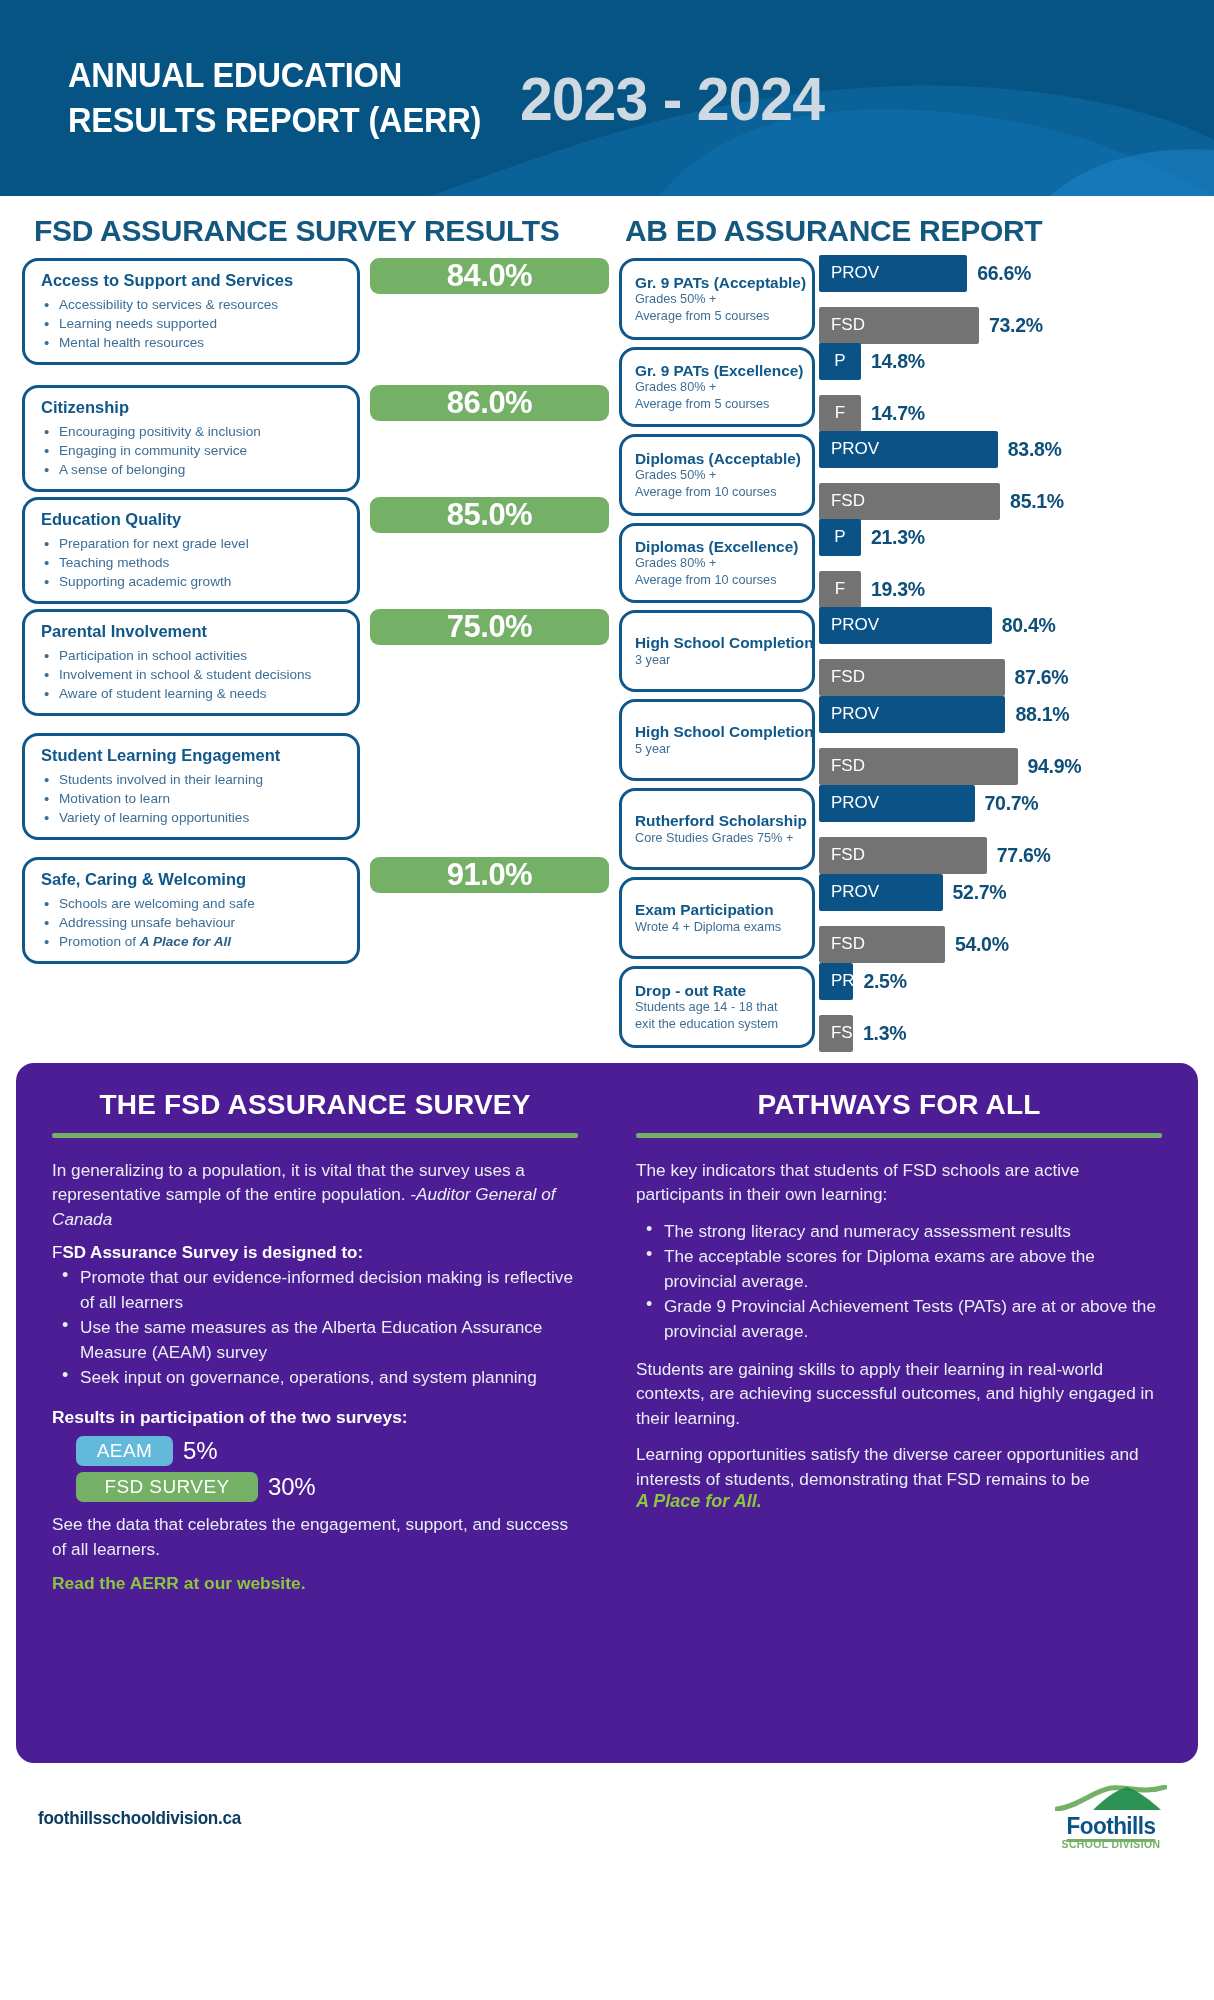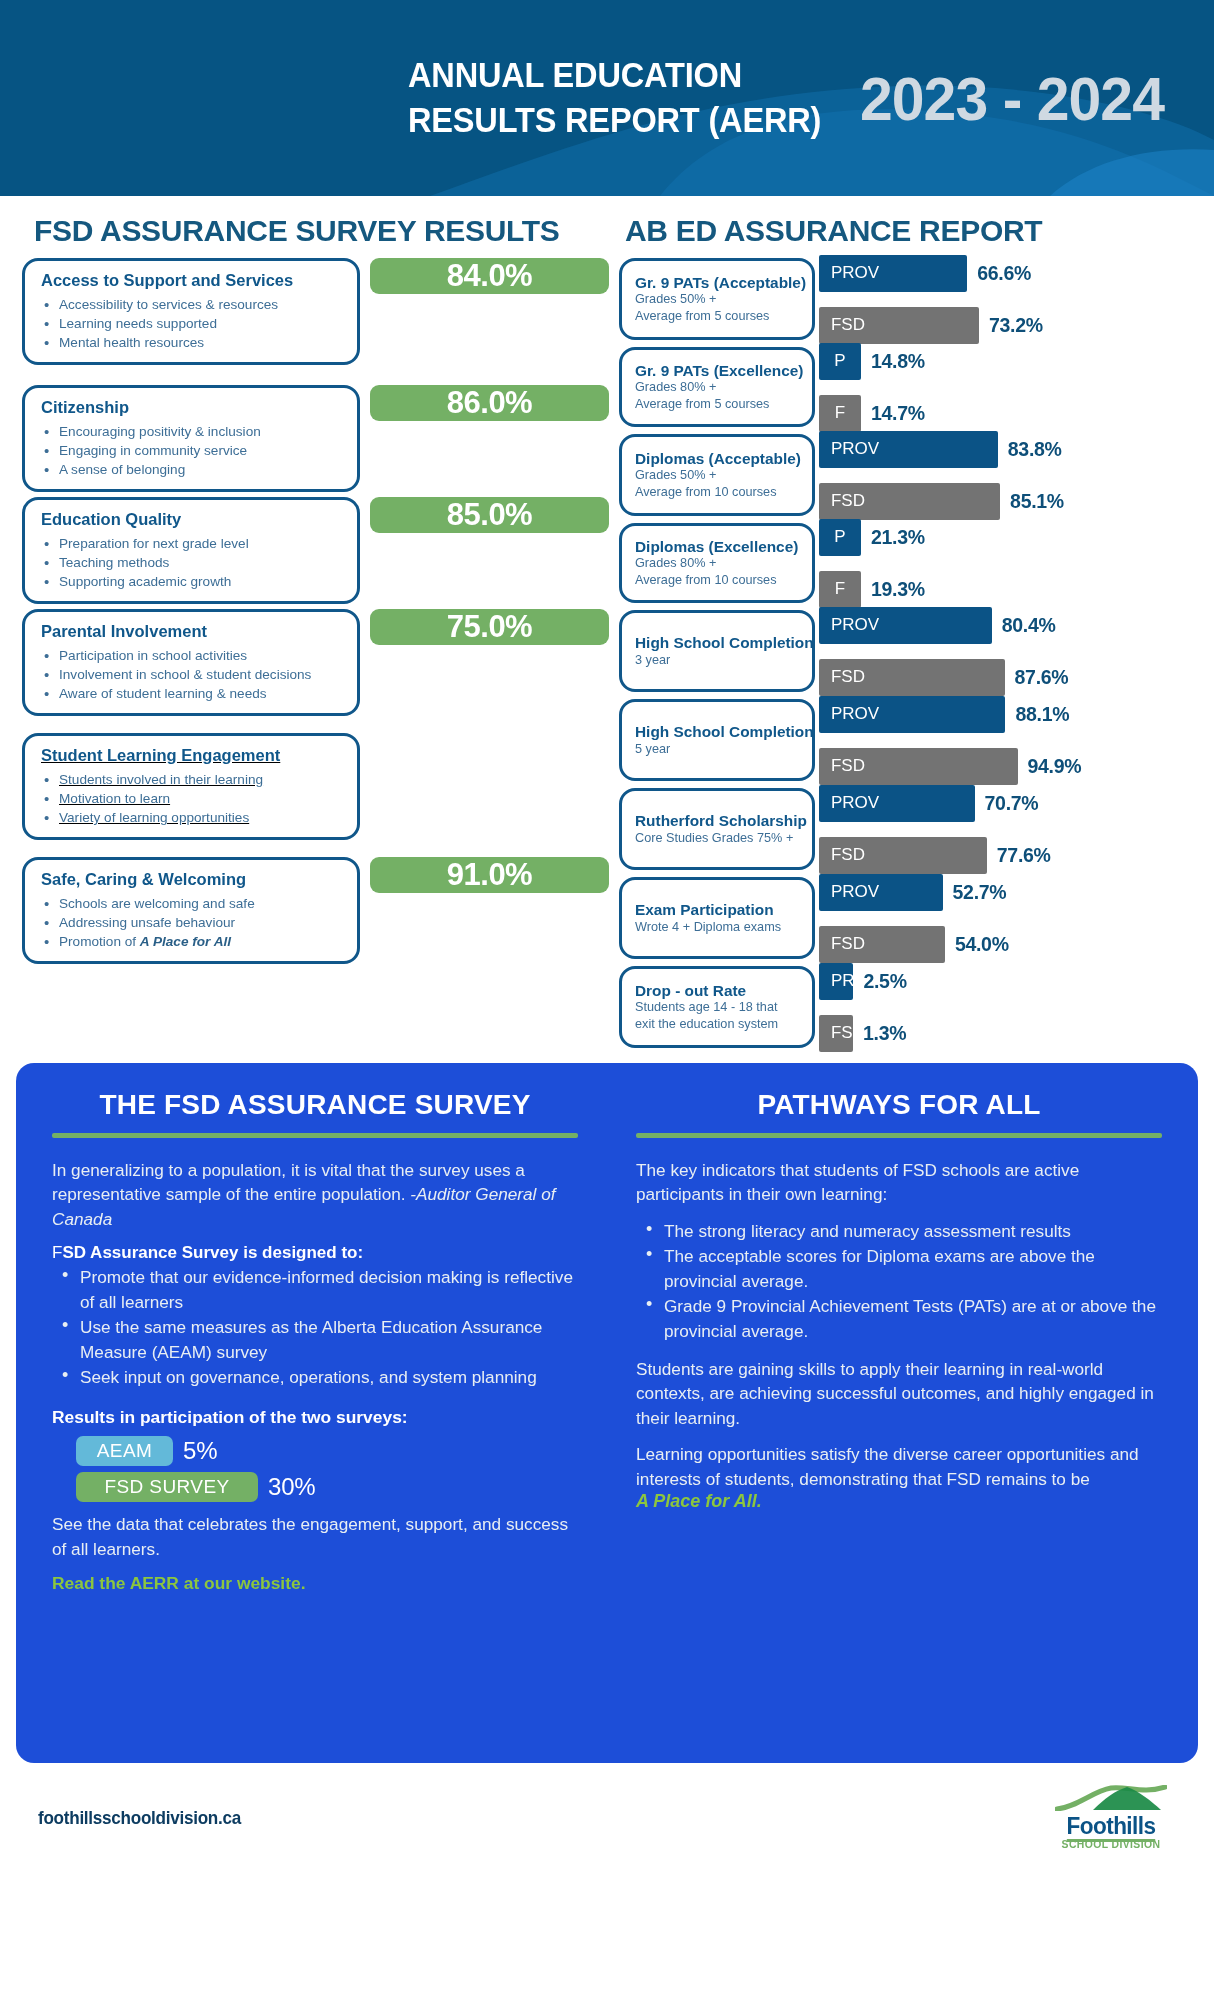--- a/index.html
+++ b/index.html
@@ -17,22 +17,23 @@
     height: 196px;
     background: #065483;
     overflow: hidden;
   }
   .header svg.wave { position:absolute; inset:0; width:100%; height:100%; }
   .header-inner {
     position: relative;
     height: 100%;
     display: flex;
     align-items: center;
-    justify-content: flex-end;
+    justify-content: flex-start;
     padding: 0 42px 0 44px;
+    margin-left: 24px;
   }
   .title-main {
     color: #ffffff;
     font-weight: 800;
     font-size: 35px;
     line-height: 1.28;
     letter-spacing: -0.2px;
     text-transform: uppercase;
     transform: scaleX(0.93);
     transform-origin: left center;
@@ -165,21 +166,21 @@
     color: #0e4f79;
     font-size: 19.5px;
     font-weight: 800;
     letter-spacing: -0.3px;
     white-space: nowrap;
   }
 
   
   .panel {
     margin: 8px 16px 0 16px;
-    background: #1d4ed8;
+    background: #4c1d95;
     border-radius: 18px;
     display: flex;
     padding: 26px 18px 30px 18px;
     gap: 22px;
     height: 700px;
   }
   .panel-col { width: 50%; padding: 0 18px; }
   .panel h2 {
     color: #ffffff;
     font-size: 28px;
@@ -331,21 +332,21 @@
             <div class="survey-card">
               <h3>Parental Involvement</h3>
               <ul>
                 <li>Participation in school activities</li>
                 <li>Involvement in school &amp; student decisions</li>
                 <li>Aware of student learning &amp; needs</li>
               </ul>
             </div>
             <div class="survey-bar">75.0%</div>
           </div>
-          <div class="survey-item" style="height: 115px; text-decoration: underline;">
+          <div class="survey-item" style="height: 115px;">
             <div class="survey-card">
               <h3>Student Learning Engagement</h3>
               <ul>
                 <li>Students involved in their learning</li>
                 <li>Motivation to learn</li>
                 <li>Variety of learning opportunities</li>
               </ul>
             </div>
           </div>
           <div class="survey-item" style="height: 103px;">

